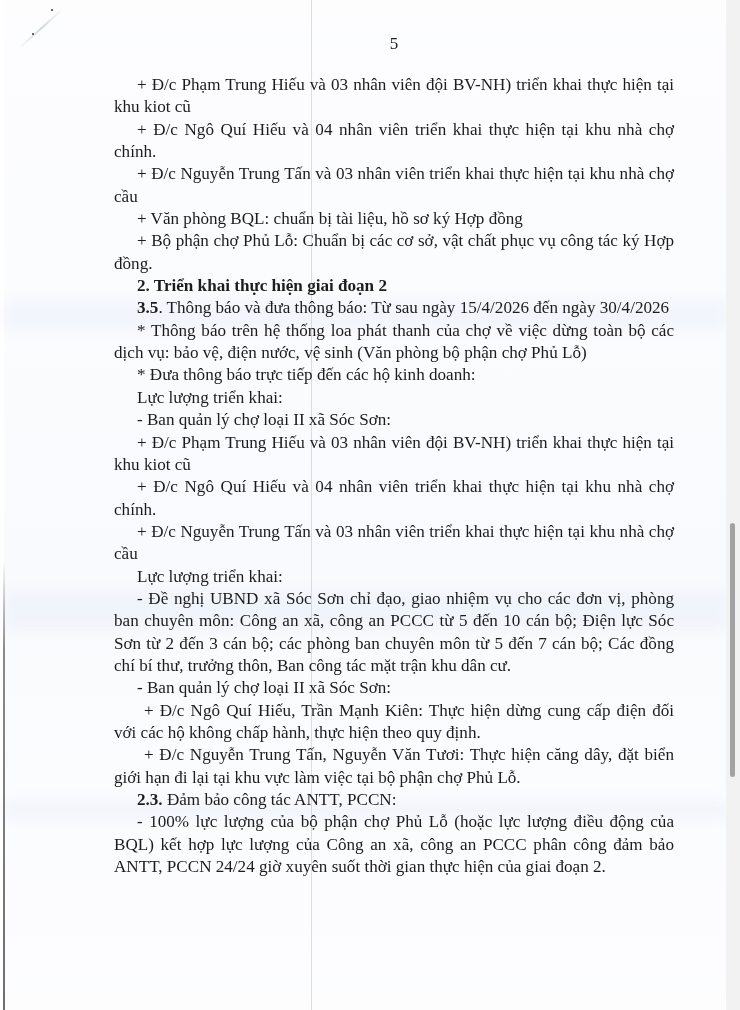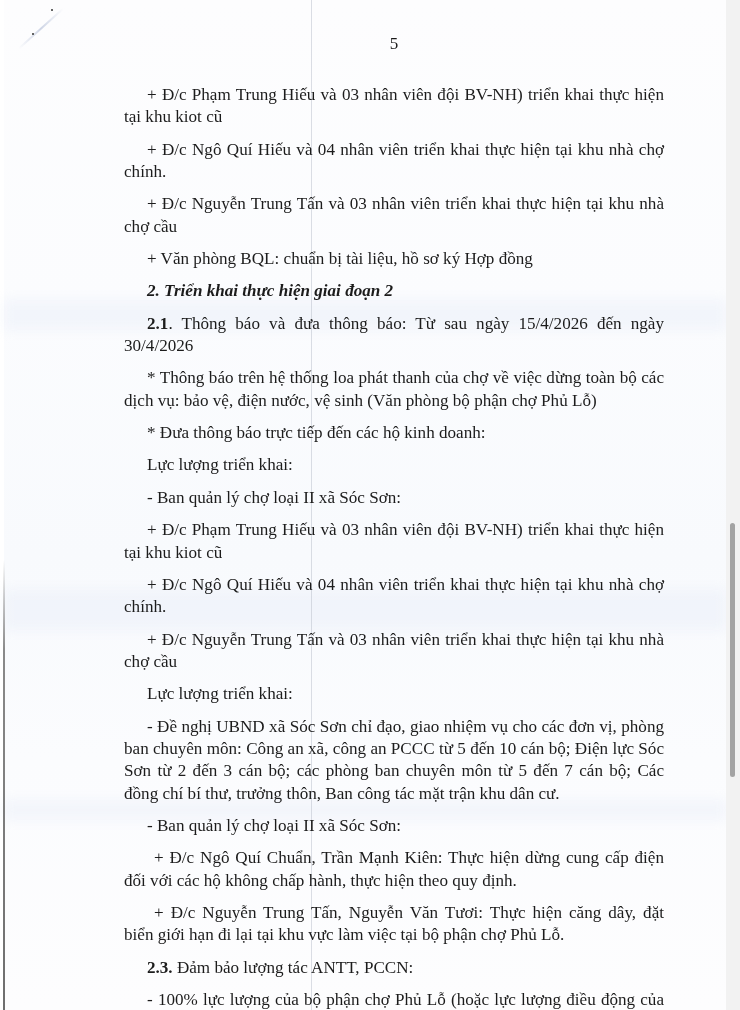--- a/index.html
+++ b/index.html
@@ -79,28 +79,27 @@
       position: absolute;
       left: 110px;
       top: 74px;
       width: 560px;
       font-family: "Liberation Serif", serif;
       font-size: 17.1px;
       line-height: 22.35px;
       color: #1c1c1c;
     }
     .para {
-      margin: 10px;
+      margin: 0;
       text-indent: 23px;
       text-align: justify;
     }
     .para.indent2 { text-indent: 30px; }
     .bold-italic {
       font-weight: bold;
-      font-style: italic;
     }
     .bold { font-weight: bold; }
     .scrollbar-track {
       position: absolute;
       right: 0;
       top: 0;
       width: 14px;
       height: 1010px;
       background: #f2f2f2;
     }
@@ -127,35 +126,36 @@
     <div class="dot" style="left:28px;top:33px;"></div>
     <div class="crease"></div>
 
     <div class="page-number">5</div>
 
     <div class="text-block">
       <p class="para">+ Đ/c Phạm Trung Hiếu và 03 nhân viên đội BV-NH) triển khai thực hiện tại khu kiot cũ</p>
       <p class="para">+ Đ/c Ngô Quí Hiếu và 04 nhân viên triển khai thực hiện tại khu nhà chợ chính.</p>
       <p class="para">+ Đ/c Nguyễn Trung Tấn và 03 nhân viên triển khai thực hiện tại khu nhà chợ cầu</p>
       <p class="para">+ Văn phòng BQL: chuẩn bị tài liệu, hồ sơ ký Hợp đồng</p>
+      <p class="para">+ Bộ phận chợ Phủ Lỗ: Chuẩn bị các cơ sở, vật chất phục vụ công tác ký Hợp đồng.</p>
       <p class="para bold-italic">2. Triển khai thực hiện giai đoạn 2</p>
-      <p class="para"><span class="bold">2.1</span><span>. Thông báo và đưa thông báo: Từ sau ngày 15/4/2026 đến ngày 30/4/2026</span></p>
+      <p class="para"><span class="bold">3.5</span><span>. Thông báo và đưa thông báo: Từ sau ngày 15/4/2026 đến ngày 30/4/2026</span></p>
       <p class="para">* Thông báo trên hệ thống loa phát thanh của chợ về việc dừng toàn bộ các dịch vụ: bảo vệ, điện nước, vệ sinh (Văn phòng bộ phận chợ Phủ Lỗ)</p>
       <p class="para">* Đưa thông báo trực tiếp đến các hộ kinh doanh:</p>
       <p class="para">Lực lượng triển khai:</p>
       <p class="para">- Ban quản lý chợ loại II xã Sóc Sơn:</p>
       <p class="para">+ Đ/c Phạm Trung Hiếu và 03 nhân viên đội BV-NH) triển khai thực hiện tại khu kiot cũ</p>
       <p class="para">+ Đ/c Ngô Quí Hiếu và 04 nhân viên triển khai thực hiện tại khu nhà chợ chính.</p>
       <p class="para">+ Đ/c Nguyễn Trung Tấn và 03 nhân viên triển khai thực hiện tại khu nhà chợ cầu</p>
       <p class="para">Lực lượng triển khai:</p>
       <p class="para">- Đề nghị UBND xã Sóc Sơn chỉ đạo, giao nhiệm vụ cho các đơn vị, phòng ban chuyên môn: Công an xã, công an PCCC từ 5 đến 10 cán bộ; Điện lực Sóc Sơn từ 2 đến 3 cán bộ; các phòng ban chuyên môn từ 5 đến 7 cán bộ; Các đồng chí bí thư, trưởng thôn, Ban công tác mặt trận khu dân cư.</p>
       <p class="para">- Ban quản lý chợ loại II xã Sóc Sơn:</p>
-      <p class="para indent2">+ Đ/c Ngô Quí Chuẩn, Trần Mạnh Kiên: Thực hiện dừng cung cấp điện đối với các hộ không chấp hành, thực hiện theo quy định.</p>
+      <p class="para indent2">+ Đ/c Ngô Quí Hiếu, Trần Mạnh Kiên: Thực hiện dừng cung cấp điện đối với các hộ không chấp hành, thực hiện theo quy định.</p>
       <p class="para indent2">+ Đ/c Nguyễn Trung Tấn, Nguyễn Văn Tươi: Thực hiện căng dây, đặt biển giới hạn đi lại tại khu vực làm việc tại bộ phận chợ Phủ Lỗ.</p>
-      <p class="para"><span class="bold">2.3.</span><span> Đảm bảo lượng tác ANTT, PCCN:</span></p>
+      <p class="para"><span class="bold">2.3.</span><span> Đảm bảo công tác ANTT, PCCN:</span></p>
       <p class="para">-  100% lực lượng của bộ phận chợ Phủ Lỗ (hoặc lực lượng điều động của BQL) kết hợp lực lượng của Công an xã, công an PCCC phân công đảm bảo ANTT, PCCN 24/24 giờ xuyên suốt thời gian thực hiện của giai đoạn 2.</p>
     </div>
   </div>
 
   <div class="left-edge"></div>
 
   <div class="scrollbar-track">
     <div class="scrollbar-thumb"></div>
   </div>
 </div>

